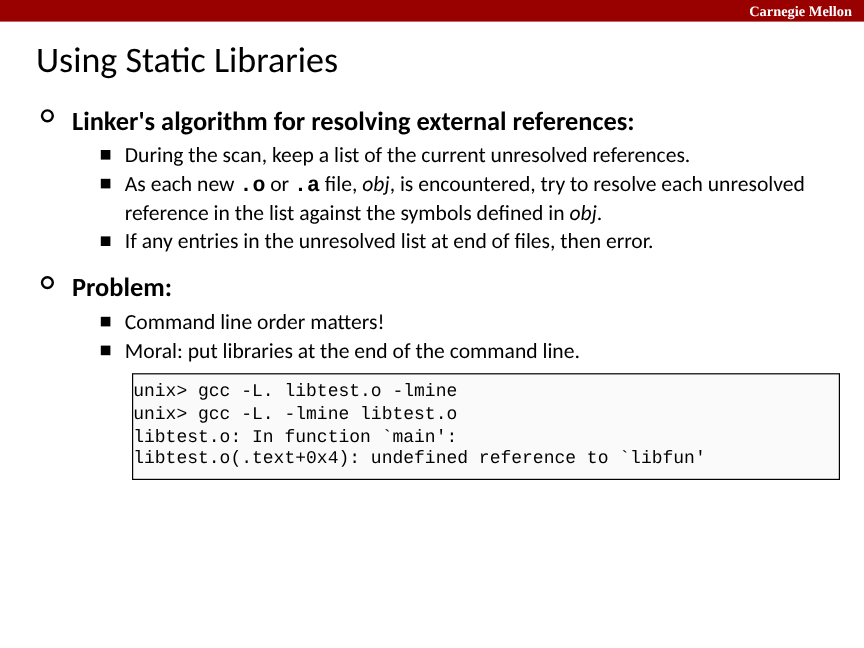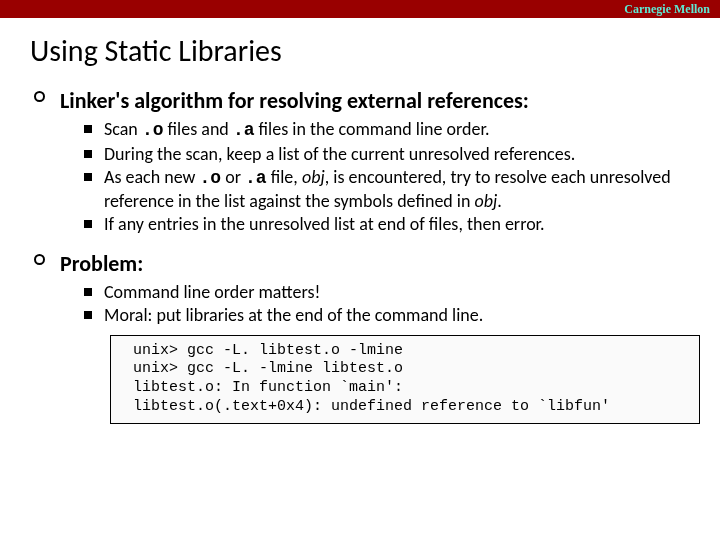--- a/index.html
+++ b/index.html
@@ -14,21 +14,21 @@
   }
   .topbar {
     height: 18px;
     background: #990000;
     display: flex;
     justify-content: flex-end;
     align-items: center;
     padding-right: 10px;
   }
   .topbar span {
-    color: #5eead4;
+    color: #ffffff;
     font-weight: bold;
     font-size: 12px;
     font-family: "Times New Roman", serif;
   }
   .content {
     padding: 10px 30px 10px 30px;
   }
   h1 {
     font-size: 30px;
     font-weight: normal;
@@ -84,21 +84,21 @@
     font-family: "Courier New", monospace;
     font-weight: bold;
   }
   .obj-italic {
     font-style: italic;
   }
   .codebox {
     border: 1px solid #000;
     background: #fafafa;
     margin: 8px 0 0 50px;
-    padding: 6px 22px;
+    padding: 6px 0;
     font-family: "Courier New", monospace;
     font-size: 15px;
     line-height: 1.25;
     white-space: pre;
     width: 590px;
     box-sizing: border-box;
   }
 </style>
 </head>
 <body>
@@ -108,23 +108,20 @@
 </div>
 
 <div class="content">
   <h1>Using Static Libraries</h1>
 
   <ul class="level1">
 
     <li>
       <span class="heading">Linker's algorithm for resolving external references:</span>
       <ul class="level2">
-        <li>
-          <span>Scan </span><span class="code-inline">.o</span><span> files and </span><span class="code-inline">.a</span><span> files in the command line order.</span>
-        </li>
         <li>
           <span>During the scan, keep a list of the current unresolved references.</span>
         </li>
         <li>
           <span>As each new </span><span class="code-inline">.o</span><span> or </span><span class="code-inline">.a</span><span> file, </span><span class="obj-italic">obj</span><span>, is encountered, try to resolve each unresolved reference in the list against the symbols defined in </span><span class="obj-italic">obj</span><span>.</span>
         </li>
         <li>
           <span>If any entries in the unresolved list at end of files, then error.</span>
         </li>
       </ul>

